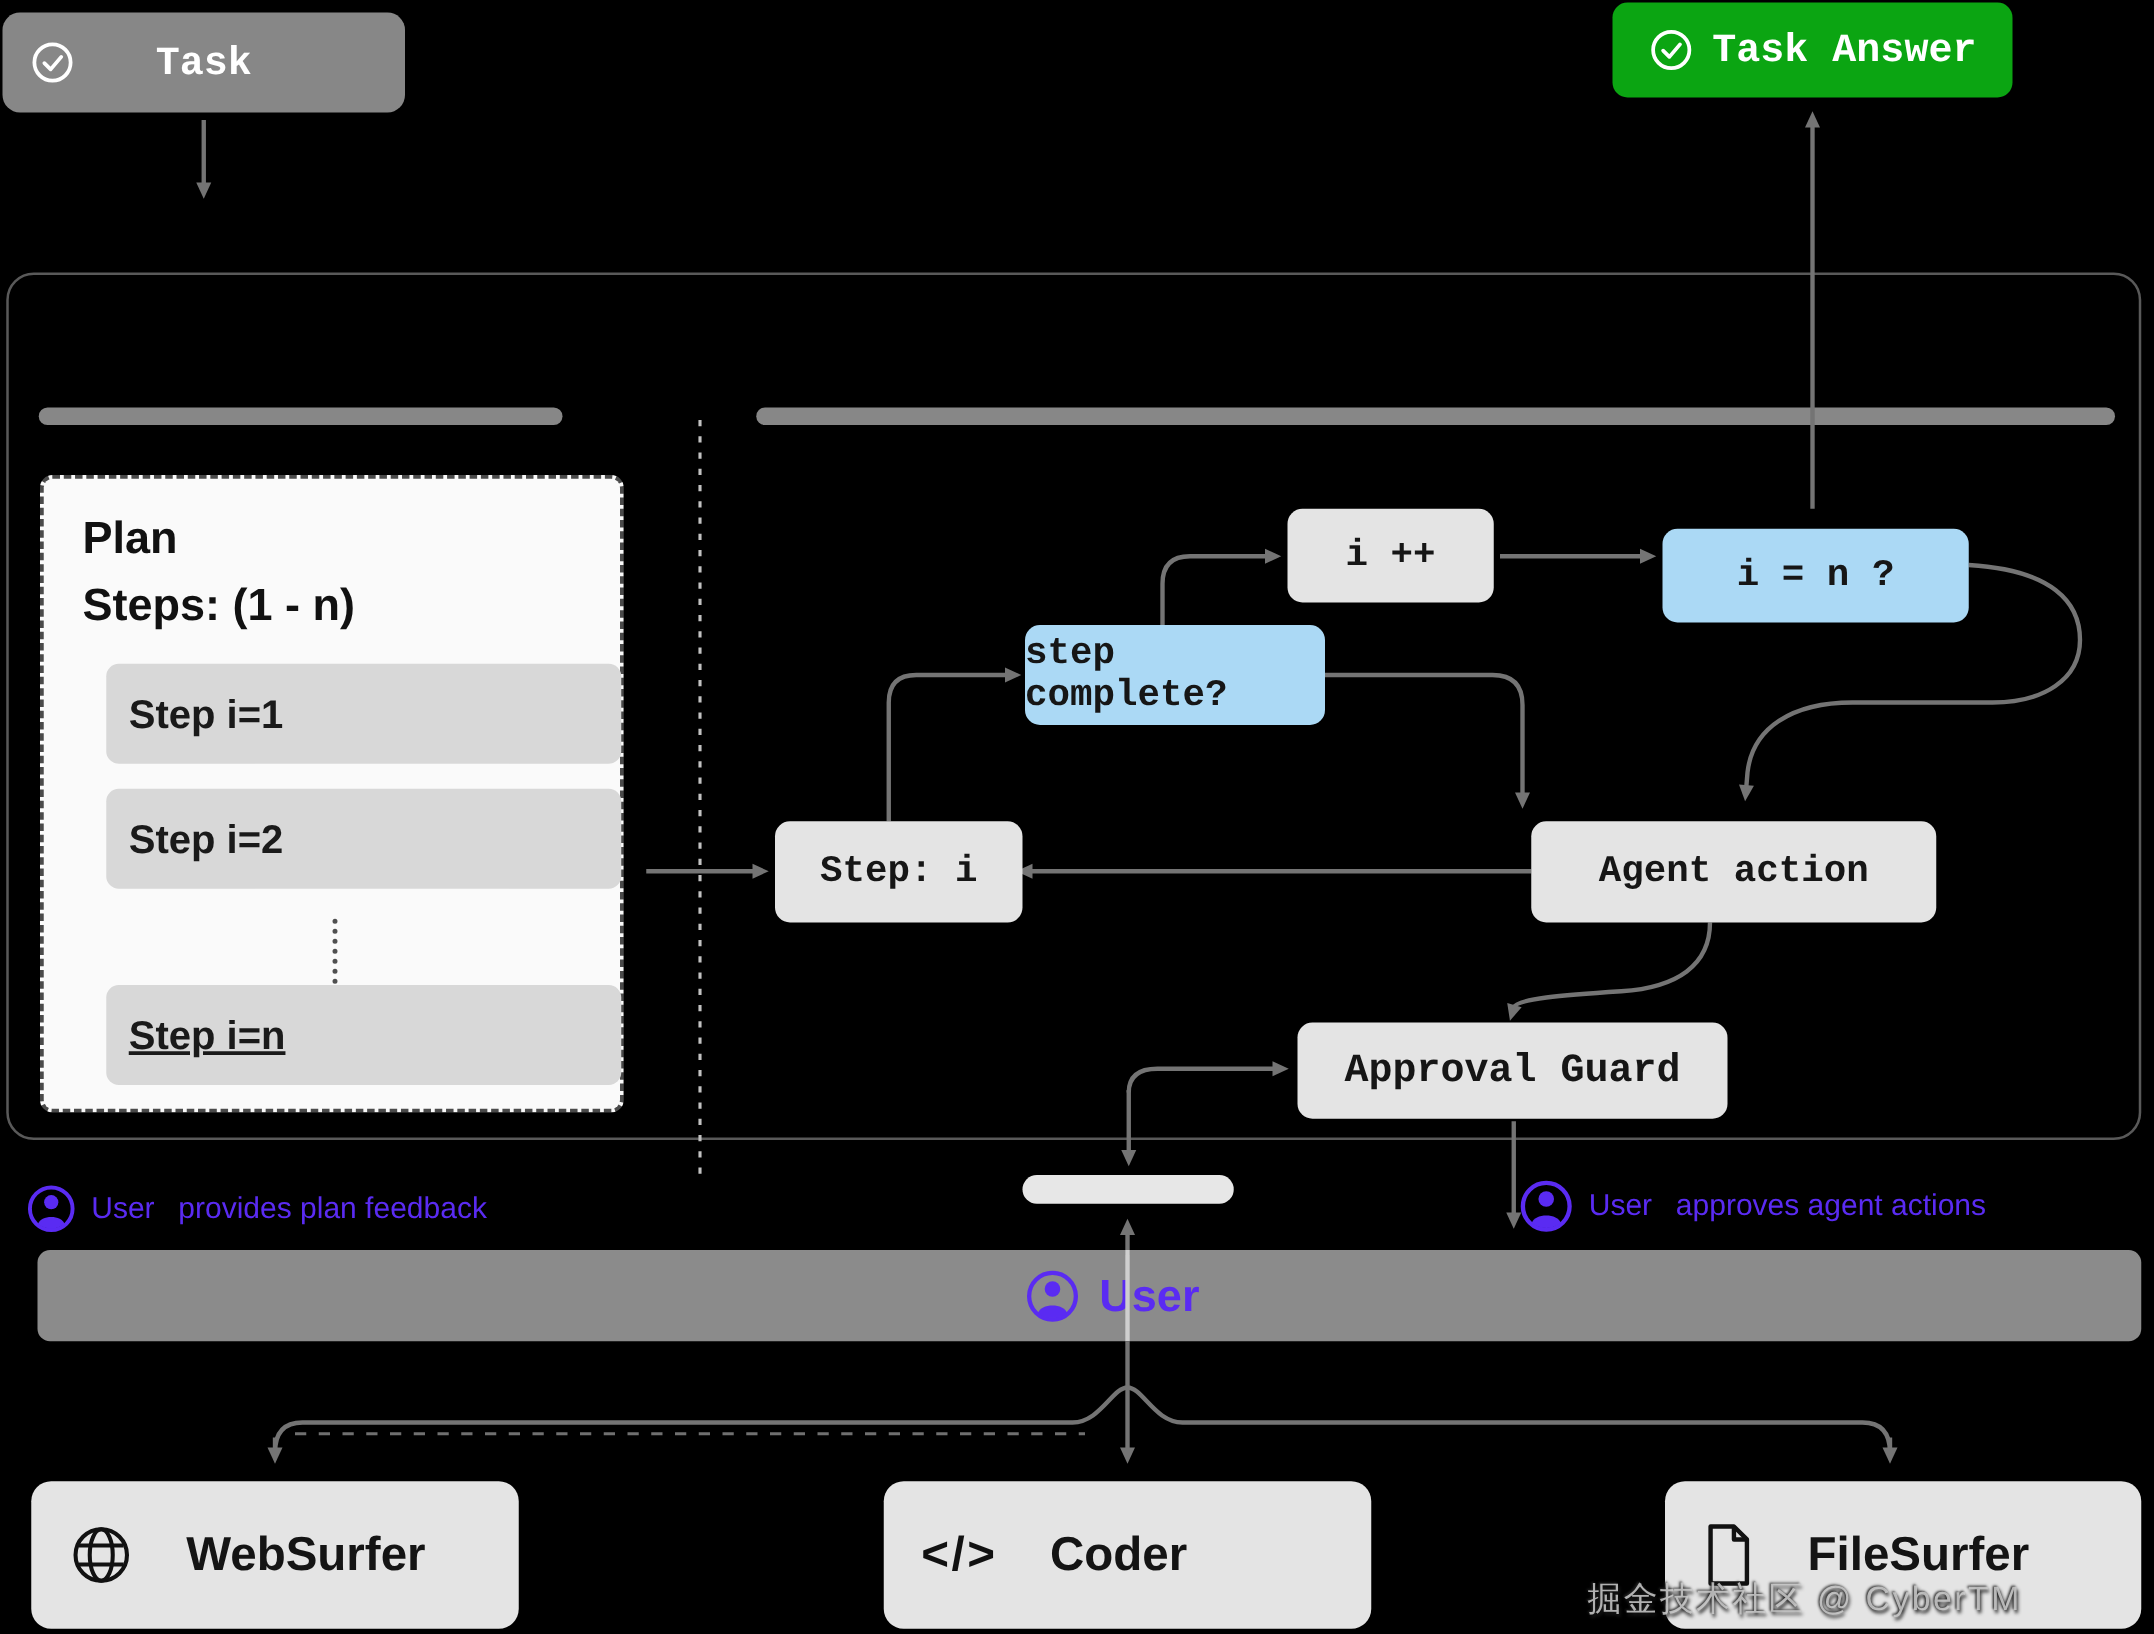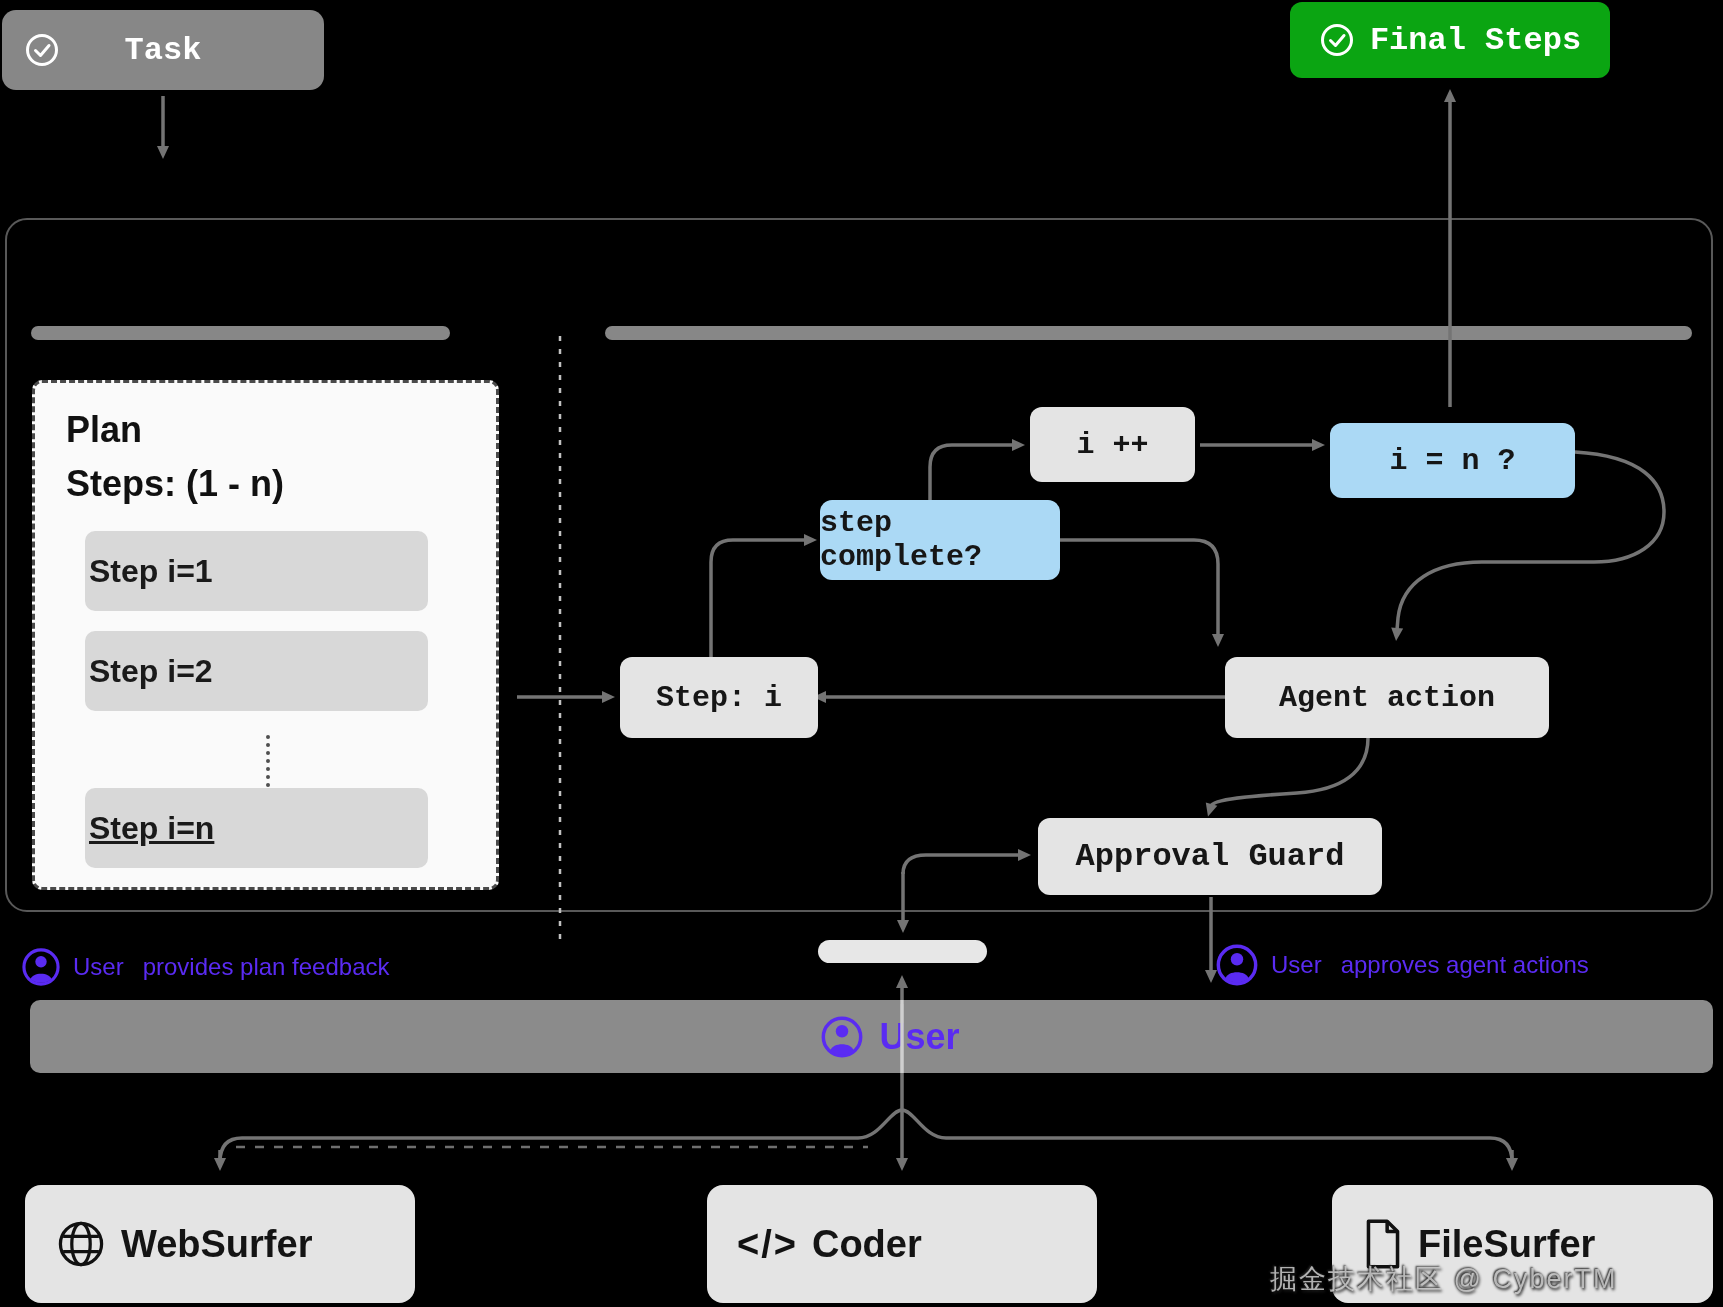--- a/index.html
+++ b/index.html
@@ -14,31 +14,31 @@
   .abs{position:absolute;}
   .node{display:flex;align-items:center;justify-content:center;font-weight:700;color:#161616;font-family:Liberation Mono, monospace;}
   .gray-node{background:var(--node_gray);color:#fff;border-radius:14px;}
   .green-node{background:var(--green);color:#fff;border-radius:12px;}
   .light-node{background:var(--node_light);border-radius:12px;font-size:30px;}
   .blue-node{background:var(--blue);border-radius:12px;font-size:30px;}
   .container-box{border:2.5px solid var(--border);border-radius:22px;background:transparent;}
   .hbar{background:var(--node_gray);border-radius:8px;height:14px;}
   .plan-box{background:var(--plan_bg);border:3px dashed #4a4a4a;border-radius:10px;}
   .plan-title{position:absolute;left:31px;font-weight:700;font-size:36px;color:#111;}
-  .chip{position:absolute;left:50px;width:343px;height:80px;background:var(--chip);
-        border-radius:10px;display:flex;align-items:center;padding-left:4px;
+  .chip{position:absolute;left:50px;width:412px;height:80px;background:var(--chip);
+        border-radius:10px;display:flex;align-items:center;padding-left:18px;
         font-weight:700;font-size:32px;color:#1a1a1a;}
   .vdots{position:absolute;left:231px;width:0;height:52px;border-left:4px dotted #4f4f4f;}
   .annot{display:flex;align-items:center;gap:11px;color:var(--purple);font-size:24px;font-weight:500;}
   .annot .gap{margin-left:8px;}
   .userbar{background:var(--user_bar);border-radius:10px;display:flex;align-items:center;justify-content:center;}
   .userbar-inner{display:flex;align-items:center;gap:14px;transform:translateX(18px);
                  color:var(--purple);font-weight:700;font-size:36px;}
   .agent-box{background:var(--node_light);border-radius:16px;display:flex;align-items:center;
-             padding-left:30px;gap:14px;font-weight:700;font-size:38px;color:#141414;text-align:right;}
+             padding-left:30px;gap:42px;font-weight:700;font-size:38px;color:#141414;text-align:right;}
   .code-glyph{font-weight:700;font-size:38px;letter-spacing:2px;color:#111;}
   .pill{background:#e7e7e7;border-radius:12px;}
   .watermark{color:rgba(205,205,205,0.85);font-size:27px;letter-spacing:2px;
              text-shadow:1px 2px 3px #1c1c1c, -1px -1px 2px #2a2a2a;white-space:nowrap;}
   svg.wires{position:absolute;left:0;top:0;z-index:3;pointer-events:none;}
   .z1{z-index:1}.z2{z-index:2}.z4{z-index:4}.z5{z-index:5}
   .wire{stroke:var(--arrow);stroke-width:3.5;fill:none;}
   .lightwire{stroke:#cfcfcf;stroke-width:3.5;fill:none;}
   .dashedsep{stroke:#c2c2c2;stroke-width:2.5;stroke-dasharray:5 8;fill:none;}
   .dashed2{stroke:#6f6f6f;stroke-width:2.5;stroke-dasharray:9 10;fill:none;}
@@ -108,21 +108,21 @@
         <path d="M11.5,18.5 L16.5,23.5 L25,13.5"></path>
     </svg>
     <span>Task</span>
   </div>
 
   <div class="abs node green-node z4" style="left:1290px;top:2px;width:320px;height:76px;font-size:32px;gap:15px;">
     <svg class="icon-check" style="width:36px;height:36px;" viewBox="0 0 36 36">
       <circle cx="18" cy="18" r="14.5"></circle>
         <path d="M11.5,18.5 L16.5,23.5 L25,13.5"></path>
     </svg>
-    <span>Final Steps</span>
+    <span>Task Answer</span>
   </div>
 
   <div class="abs plan-box z4" style="left:32px;top:380px;width:467px;height:510px;">
     <div class="plan-title" style="top:26px;">Plan</div>
     <div class="plan-title" style="top:80px;">Steps: (1 - n)</div>
     <div class="chip" style="top:148px;">
       <span>Step i=1</span>
     </div>
     <div class="chip" style="top:248px;">
       <span>Step i=2</span>

